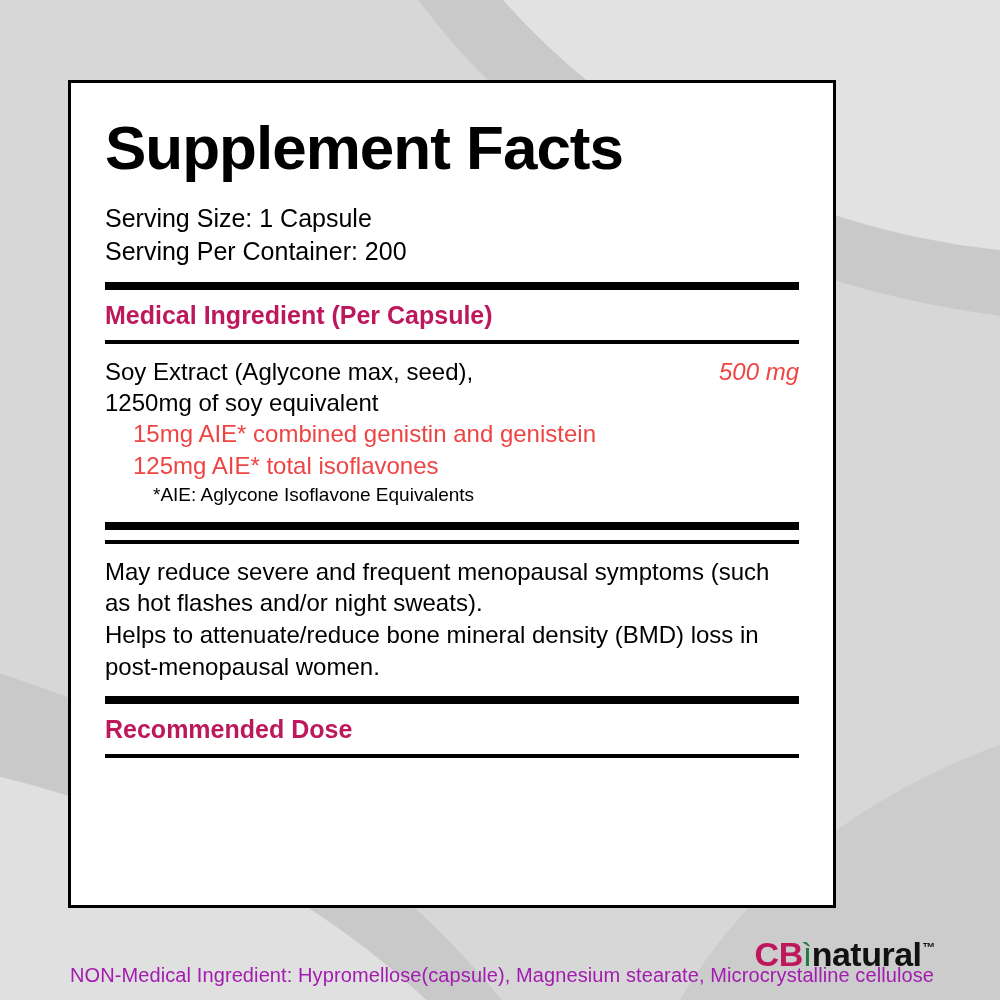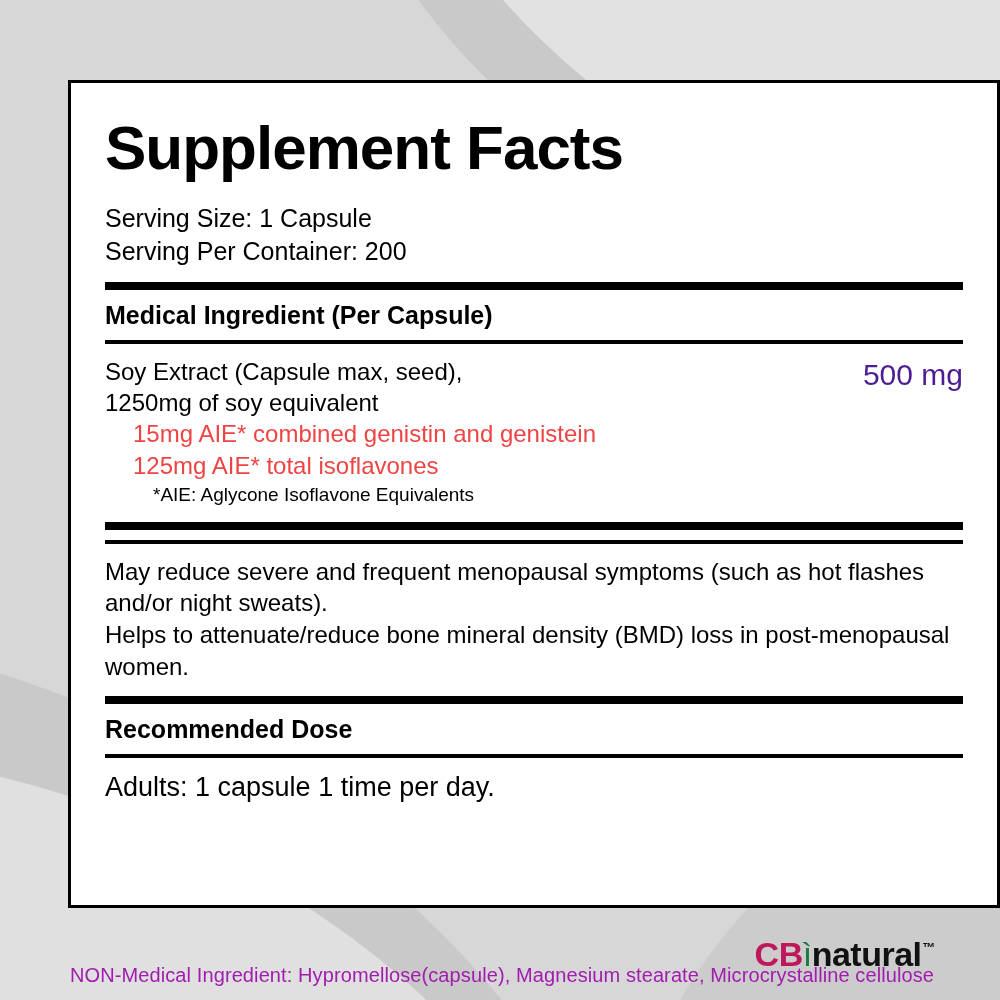--- a/index.html
+++ b/index.html
@@ -69,21 +69,21 @@
     height: 520px;
     background: #cccccc;
     border-radius: 100% 0 0 0;
   }
 
   
   .panel {
     position: absolute;
     left: 68px;
     top: 80px;
-    width: 932px;
+    width: 768px;
     height: 828px;
     background: #ffffff;
     border: 3px solid #000000;
     box-sizing: border-box;
     padding: 26px 34px 0 34px;
   }
 
   .title {
     font-size: 62px;
     font-weight: bold;
@@ -106,40 +106,41 @@
   }
   .rule-thin {
     border: 0;
     border-top: 4px solid #000;
     margin: 10px 0 12px 0;
   }
 
   .section-head {
     font-size: 25px;
     font-weight: bold;
-    color: #000000;
+    color: #be185d;
     line-height: 1.2;
   }
 
   .ing-row {
     display: flex;
     align-items: flex-start;
     justify-content: space-between;
   }
   .ing-left {
     font-size: 24px;
     color: #000;
     line-height: 1.3;
   }
   .ing-amount {
-    font-size: 30px;
-    color: #4c1d95;
+    font-size: 24px;
+    color: #ef4444;
     white-space: nowrap;
     padding-left: 16px;
     padding-top: 2px;
+    font-style: italic;
   }
   .ing-sub {
     font-size: 24px;
     color: #ef4444;
     line-height: 1.3;
     padding-left: 28px;
   }
   .ing-note {
     font-size: 19px;
     color: #000;
@@ -218,21 +219,21 @@
   <div class="serving-line">Serving Per Container: 200</div>
 
   <hr class="rule-thick">
 
   <div class="section-head">Medical Ingredient (Per Capsule)</div>
 
   <hr class="rule-thin">
 
   <div class="ing-row">
     <div>
-      <div class="ing-left">Soy Extract (Capsule max, seed),</div>
+      <div class="ing-left">Soy Extract (Aglycone max, seed),</div>
       <div class="ing-left">1250mg of soy equivalent</div>
       <div class="ing-sub">15mg AIE* combined genistin and genistein</div>
       <div class="ing-sub">125mg AIE* total isoflavones</div>
       <div class="ing-note">*AIE: Aglycone Isoflavone Equivalents</div>
     </div>
     <div class="ing-amount">500 mg</div>
   </div>
 
   <hr class="rule-thick">
 
@@ -241,21 +242,20 @@
 
   <div class="body-text">May reduce severe and frequent menopausal symptoms (such as hot flashes and/or night sweats).</div>
   <div class="body-text">Helps to attenuate/reduce bone mineral density (BMD) loss in post-menopausal women.</div>
 
   <hr class="rule-thick">
 
   <div class="section-head">Recommended Dose</div>
 
   <hr class="rule-thin">
 
-  <div class="dose-text">Adults: 1 capsule 1 time per day.</div>
 
 </div>
 
 <div class="footer-note">NON-Medical Ingredient: Hypromellose(capsule), Magnesium stearate, Microcrystalline cellulose</div>
 
 <div class="brand">
   <span class="cb">CB</span>
     <span class="dot">ì</span>
     <span class="nat">natural</span>
     <span class="tm">™</span>

